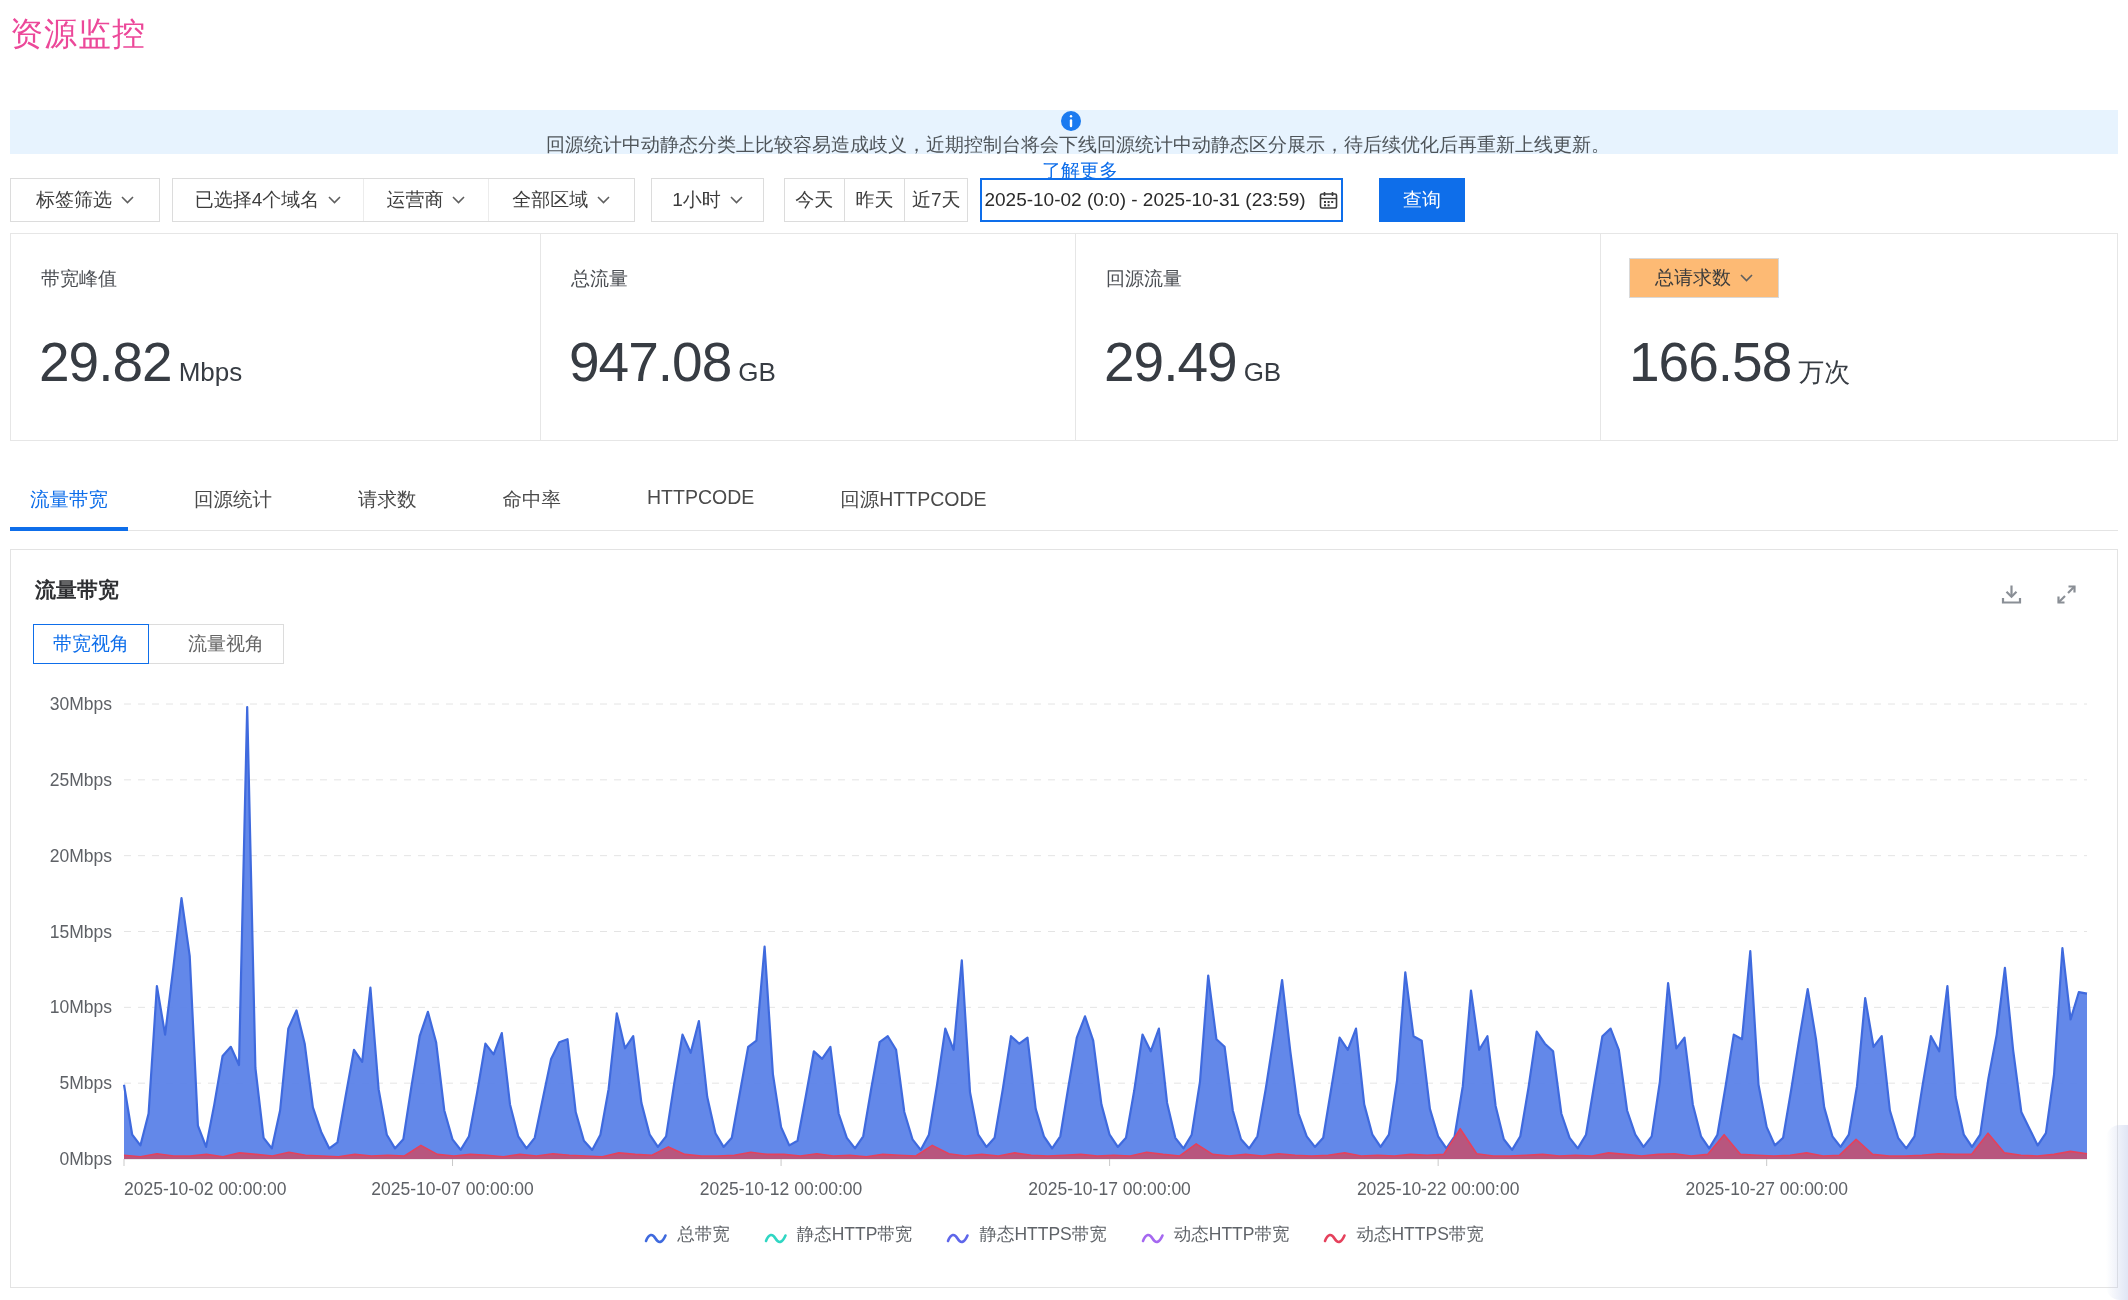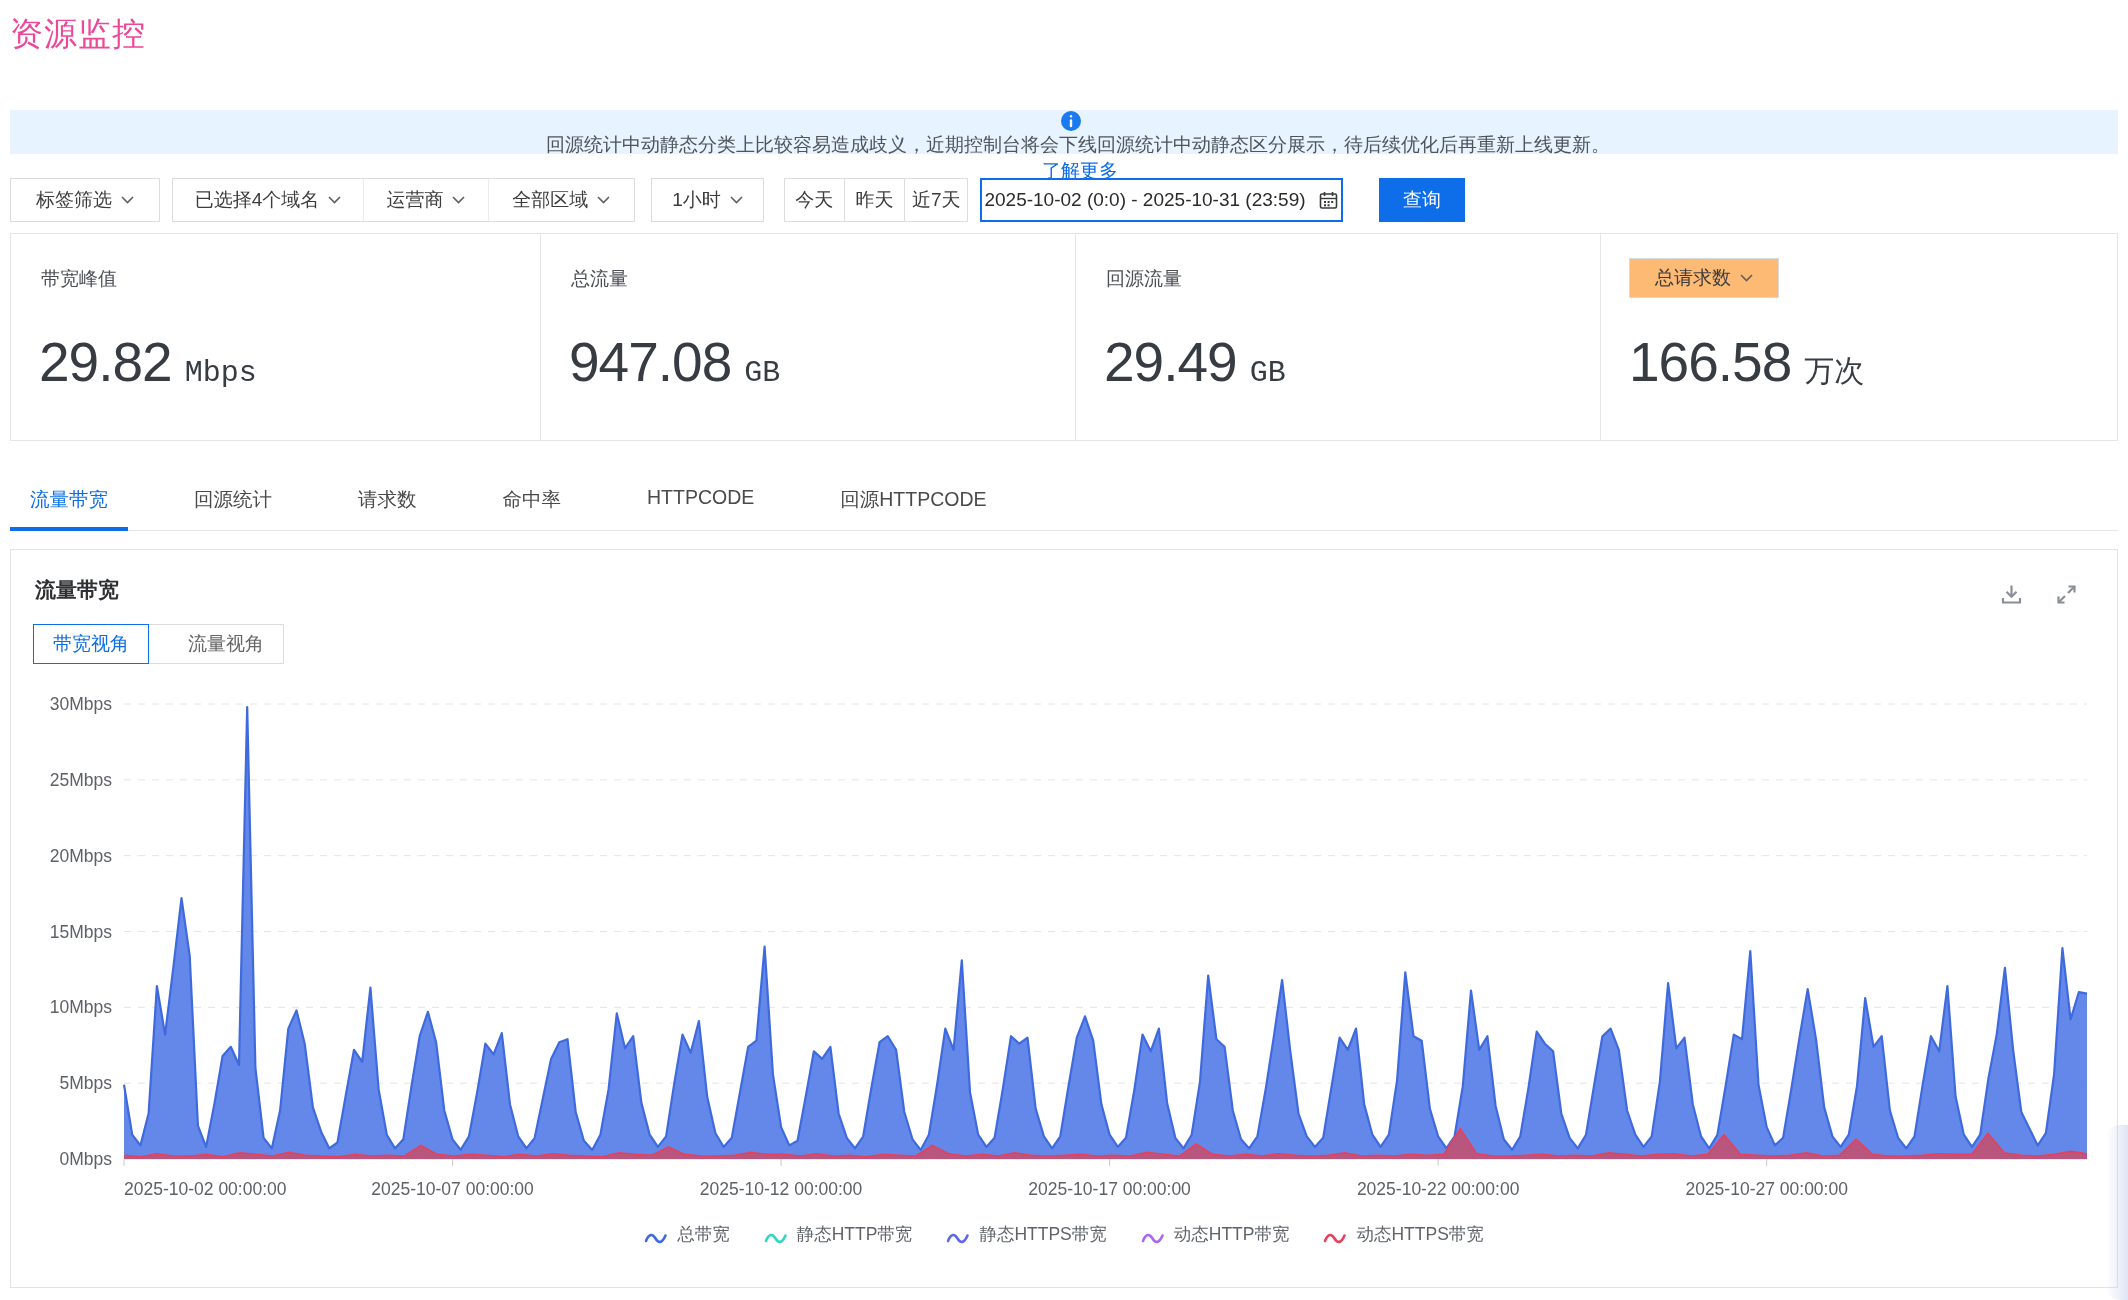--- a/index.html
+++ b/index.html
@@ -33,21 +33,21 @@
   .f-query { left:1361px; width:86px; background:#0e6eea; border:none; color:#fff;margin-left:18px; }
 
   
   .stats { position:absolute; left:10px; top:233px; width:2108px; height:208px; border:1px solid #e6e6e6; display:flex; background:#fff; }
   .stat-cell { position:relative; height:100%; border-right:1px solid #e6e6e6; }
   .stat-cell:last-child { border-right:none; }
   .stat-cell.c1{width:530px;} .stat-cell.c2{width:535px;} .stat-cell.c3{width:525px;} .stat-cell.c4{width:516px;}
   .stat-label { position:absolute; left:30px; top:32px; font-size:19px; color:#4c4f54; }
   .stat-value { position:absolute; left:28px; top:96px; display:flex; align-items:baseline; color:#373c43; }
   .stat-value .num { font-size:55px; letter-spacing:-1px; }
-  .stat-value .unit { font-size:30px; margin-left:13px;font-family:Liberation Mono, monospace; }
+  .stat-value .unit { font-size:26px; margin-left:7px; }
   .stat-select { position:absolute; left:28px; top:24px; width:150px; height:40px; border:1px solid #d9d9d9;
                  display:flex; align-items:center; justify-content:center; font-size:19px; color:#3c3c3c; cursor:pointer; background:#fdba74; }
 
   
   .tabs { position:absolute; left:10px; top:486px; width:2108px; display:flex; gap:46px; border-bottom:1px solid #e4e4e4; }
   .tab { position:relative; padding:0 20px 17px 20px; font-size:19.5px; color:#4a4a4a; cursor:pointer; }
   .tab.active { color:#0e6eea; }
   .tab.active::after { content:""; position:absolute; left:0; right:0; bottom:-1px; height:4px; background:#0e6eea; }
 
   

